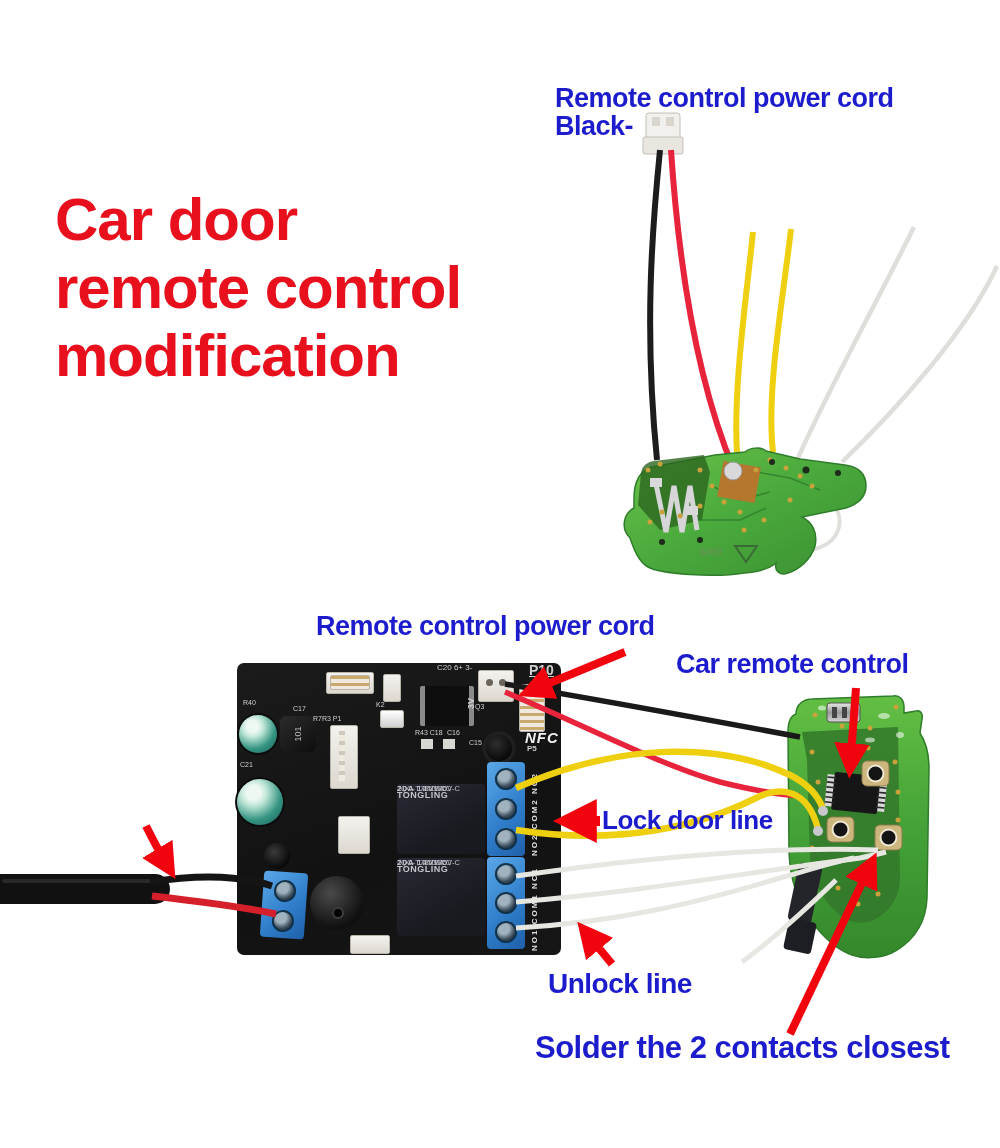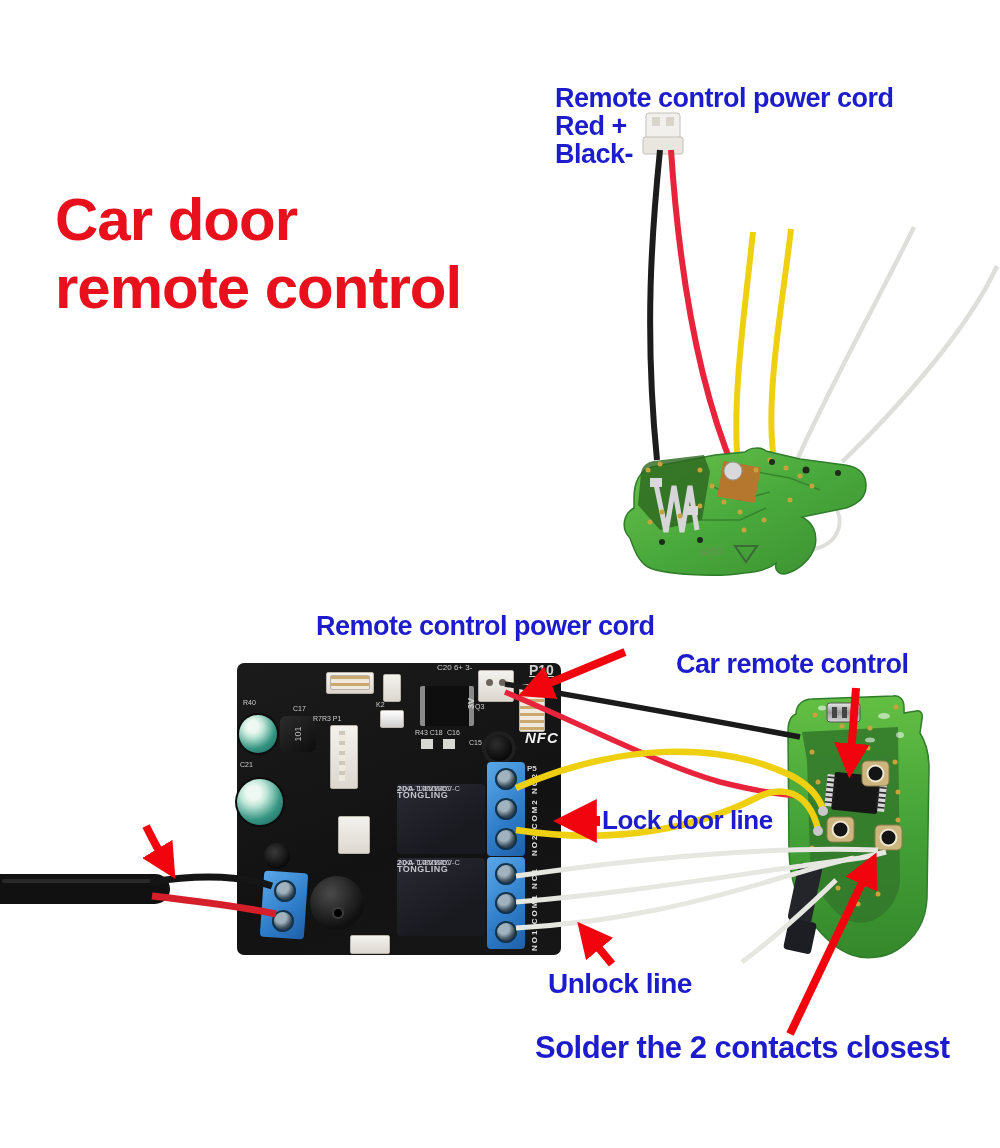--- a/index.html
+++ b/index.html
@@ -261,21 +261,21 @@
     <span class="silk" style="left:3px;top:98px;">C21</span>
     <span class="silk" style="left:56px;top:42px;">C17</span>
     <span class="silk" style="left:76px;top:52px;">R7R3 P1</span>
     <span class="silk" style="left:139px;top:38px;">K2</span>
     <span class="silk" style="left:178px;top:66px;">R43 C18</span>
     <span class="silk" style="left:210px;top:66px;">C16</span>
     <span class="silk" style="left:232px;top:76px;">C15</span>
     <span class="silk" style="left:238px;top:40px;">Q3</span>
     <span class="silk" style="left:200px;top:1px;font-size:8px;">C20  6+  3-</span>
     <span class="silk" style="left:292px;top:3px;font-size:14px;font-weight:bold;text-decoration:underline;">P10</span>
-    <span class="silk" style="left:290px;top:102px;font-size:8px;font-weight:bold;">P5</span>
+    <span class="silk" style="left:290px;top:82px;font-size:8px;font-weight:bold;">P5</span>
     <span class="silk" style="left:230px;top:46px;transform:rotate(-90deg);transform-origin:0 0;font-size:9px;font-weight:bold;">3V</span>
     <span style="left:288px;top:66px;color:#f2f2f2;font-size:15px;font-weight:bold;letter-spacing:1px;font-style:italic;">NFC</span>
   </div>
 
   <svg id="svg-front" width="1000" height="1148" viewBox="0 0 1000 1148">
 
     <g>
       <path d="M0,889 L155,889" stroke="#111111" stroke-width="30" stroke-linecap="round" fill="none"></path>
       <path d="M4,881 L150,881" stroke="#3a3a3a" stroke-width="4" stroke-linecap="round" fill="none" opacity=".6"></path>
       <path d="M150,882 C200,874 242,876 272,886" stroke="#151515" stroke-width="7" fill="none"></path>
@@ -301,25 +301,25 @@
       <path d="M146,826 C158,850 164,860 170,870" marker-end="url(#ah)"></path>
       <path d="M600,821 L566,821" stroke-width="10" marker-end="url(#ah)"></path>
       <path d="M612,964 L584,930" marker-end="url(#ah)"></path>
       <path d="M790,1034 L872,862" marker-end="url(#ah)"></path>
     </g>
   </svg>
 
   <div class="title lab">
     <div>Car door</div>
     <div>remote control</div>
+    <div>modification</div>
   </div>
 
   <div class="blab lab" style="left:555px;top:84px;">
     <div>Remote control power cord</div>
-    <div>Red +</div>
     <div>Black-</div>
   </div>
 
   <div class="blab lab" style="left:316px;top:612px;">Remote control power cord</div>
   <div class="blab lab" style="left:676px;top:650px;">Car remote control</div>
 
 
   <div class="blab lab" style="left:602px;top:806px;font-size:26px;">Lock door line</div>
   <div class="blab lab" style="left:548px;top:970px;font-size:28px;">Unlock line</div>
   <div class="blab lab" style="left:535px;top:1034px;font-size:31px;">Solder the 2 contacts closest</div>

